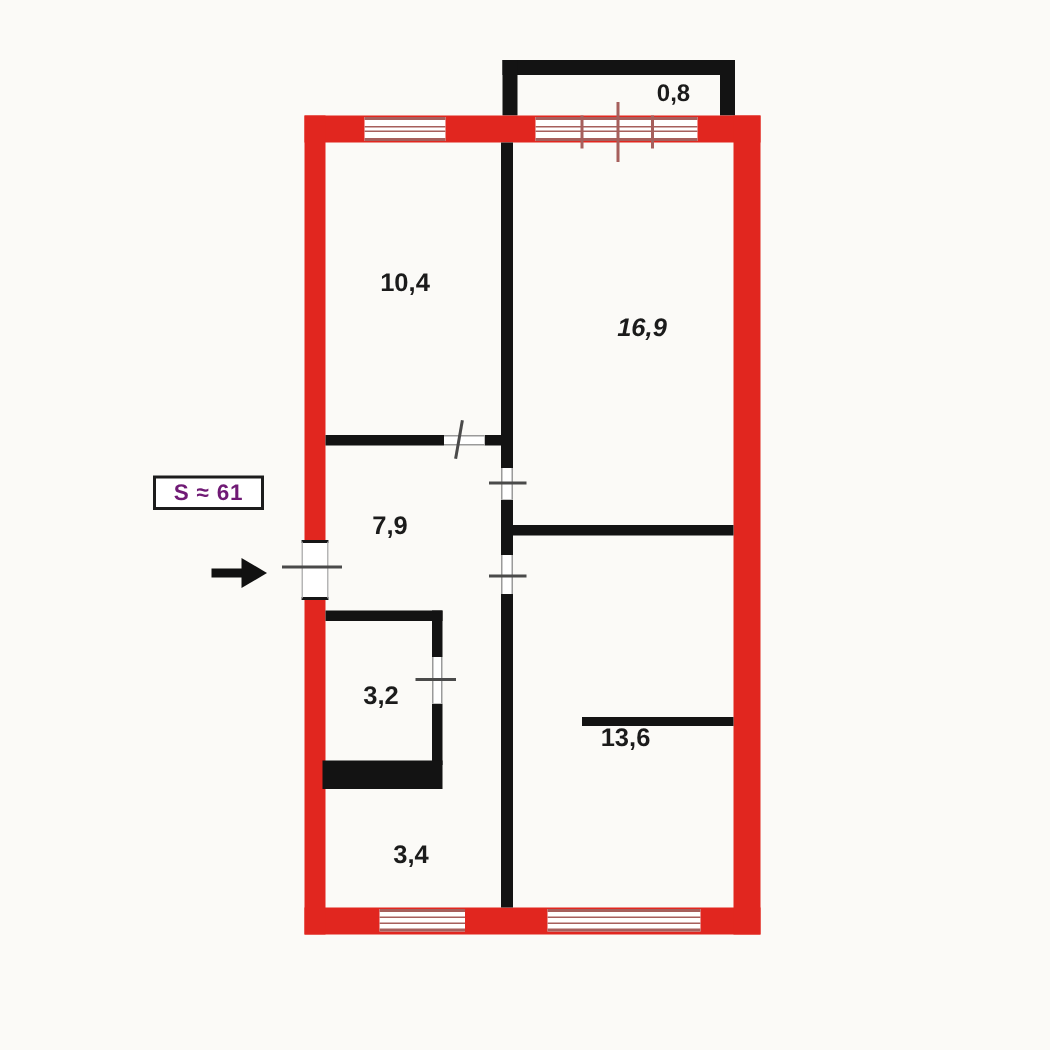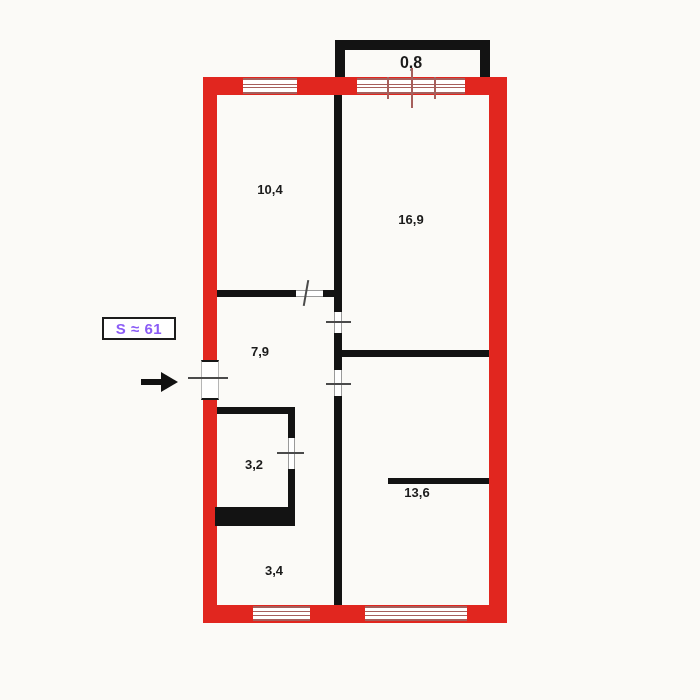--- a/index.html
+++ b/index.html
@@ -40,29 +40,29 @@
     background:#fff;
     border-top:2px solid #161616;
     border-bottom:2px solid #161616;
     border-left:1px solid #b5b5b5;
     border-right:1px solid #b5b5b5;
     box-sizing:border-box;
   }
   .room-label{
     color:#1b1b1b;
     font-weight:bold;
-    font-size:13px;
+    font-size:17px;
     transform:translate(-50%,-50%);
     white-space:nowrap;
   }
-  .balcony-label{font-size:16px;}
+  .balcony-label{font-size:16px;margin-left:38px;}
   #area-box{
     border:2px solid #1c1c1c;
     background:#fff;
-    color:#8b5cf6;
+    color:#701a75;
     font-weight:bold;
     font-size:15px;
     display:flex;align-items:center;justify-content:center;
     box-sizing:border-box;
     letter-spacing:0.5px;
   }
   #arrow-shaft{background:#111;}
   #arrow-head{
     width:0;height:0;
     border-top:10px solid transparent;
@@ -127,21 +127,21 @@
   <div class="abs gap-v" style="left:334px;top:312px;width:8px;height:21px;"></div>
   <div class="abs tick-h" style="left:326px;top:321px;width:25px;"></div>
 
   <div class="abs gap-v" style="left:334px;top:370px;width:8px;height:26px;"></div>
   <div class="abs tick-h" style="left:326px;top:383px;width:25px;"></div>
 
   <div class="abs gap-v" style="left:288px;top:438px;width:7px;height:31px;"></div>
   <div class="abs tick-h" style="left:277px;top:452px;width:27px;"></div>
 
   <div class="abs room-label" style="left:270px;top:189px;">10,4</div>
-  <div class="abs room-label" style="left:411px;top:219px;">16,9</div>
+  <div class="abs room-label" style="left:428px;top:219px;font-style:italic;">16,9</div>
   <div class="abs room-label" style="left:260px;top:351px;">7,9</div>
   <div class="abs room-label" style="left:254px;top:464px;text-align:right;">3,2</div>
   <div class="abs room-label" style="left:417px;top:492px;">13,6</div>
   <div class="abs room-label" style="left:274px;top:570px;">3,4</div>
 
   <div id="area-box" class="abs" style="left:102px;top:317px;width:74px;height:23px;">S ≈ 61</div>
   <div id="arrow-shaft" class="abs" style="left:141px;top:379px;width:22px;height:6px;"></div>
   <div id="arrow-head" class="abs" style="left:161px;top:372px;"></div>
 
 </div>

